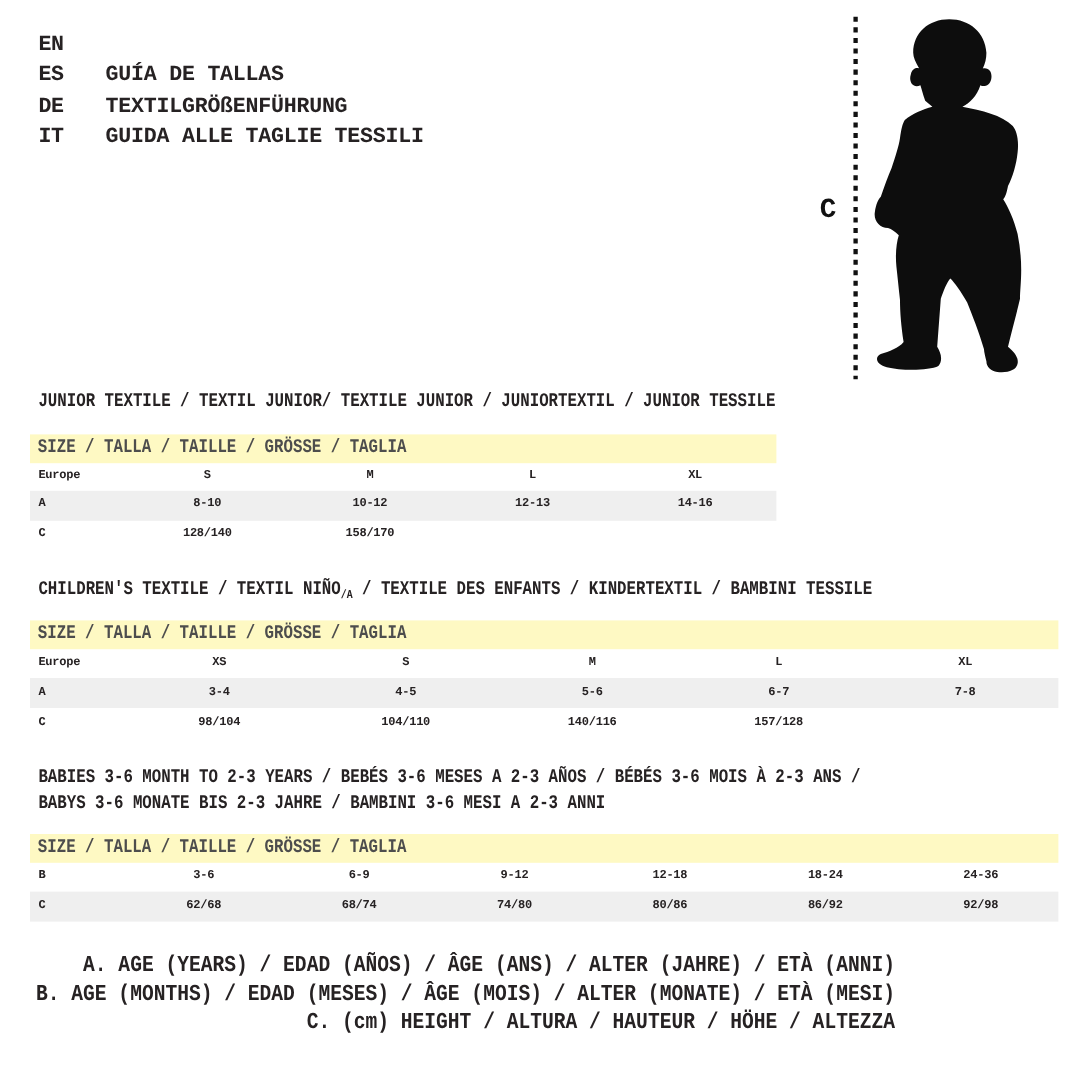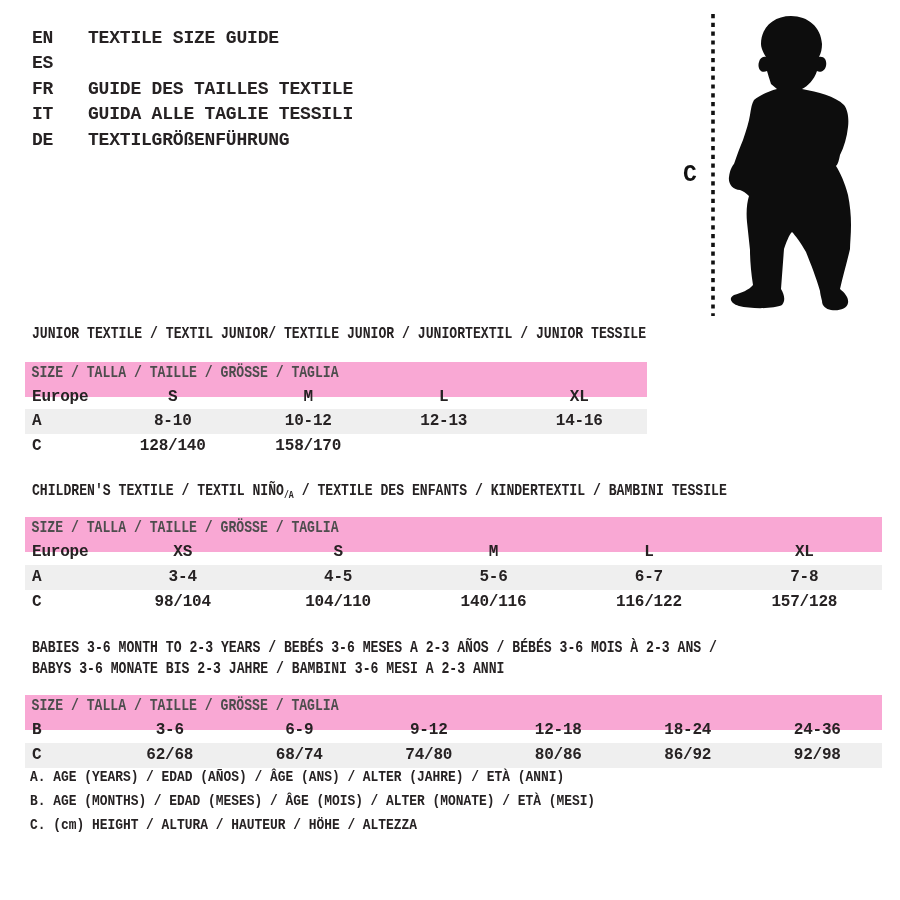--- a/index.html
+++ b/index.html
@@ -14,66 +14,62 @@
   .lang-row{display:grid;grid-template-columns:56px auto;}
 
   
   .title{
     font-size:16px;white-space:nowrap;line-height:17px;
     transform:scaleX(0.82);transform-origin:0 0;
   }
   .subsc{font-size:10px;vertical-align:-3px;letter-spacing:0;}
 
   
-  .size-bar{height:35px;background:#f9a8d4;color:#4d4d4d;overflow:visible;}
+  .size-bar{height:24px;background:#fef9c3;color:#4d4d4d;overflow:visible;}
   .size-bar > span{
     display:inline-block;font-size:16px;line-height:23px;padding-left:8px;
     white-space:nowrap;transform:scaleX(0.82);transform-origin:0 0;
   }
 
   
-  .trow{display:grid;font-size:16px;align-items:center;}
+  .trow{display:grid;font-size:10px;align-items:center;}
   .t1 .trow{height:24.4px;line-height:24.4px;grid-template-columns:80px repeat(4,1fr);}
   .t2 .trow{height:25px;line-height:25px;grid-template-columns:80px repeat(5,1fr);}
   .t3 .trow{height:25px;line-height:25px;grid-template-columns:80px repeat(6,1fr);}
   .tc{text-align:center;letter-spacing:-0.2px;}
   .lbl{text-align:left;padding-left:7px;}
   .alt{background:#efefef;}
 
   
-  .legend{left:30px;top:766px;font-size:15px;line-height:24.2px;}
+  .legend{left:30px;top:792px;font-size:19px;line-height:24.2px;text-align:right;}
   .legend > div{white-space:nowrap;transform:scaleX(0.86);transform-origin:0 0;}
 
   
   .figure{left:650px;top:0;width:250px;height:330px;}
 </style>
 </head>
 <body>
 
 <div id="page">
 
   <div class="abs lang">
     <div class="lang-row">
       <span>EN</span>
-      <span>TEXTILE SIZE GUIDE</span>
     </div>
     <div class="lang-row">
       <span>ES</span>
-    </div>
-    <div class="lang-row">
-      <span>FR</span>
-      <span>GUIDE DES TAILLES TEXTILE</span>
+      <span>GUÍA DE TALLAS</span>
+    </div>
+    <div class="lang-row">
+      <span>DE</span>
+      <span>TEXTILGRÖßENFÜHRUNG</span>
     </div>
     <div class="lang-row">
       <span>IT</span>
       <span>GUIDA ALLE TAGLIE TESSILI</span>
-    </div>
-    <div class="lang-row">
-      <span>DE</span>
-      <span>TEXTILGRÖßENFÜHRUNG</span>
     </div>
   </div>
 
   <svg class="abs figure" viewBox="0 0 250 330">
     <line x1="63" y1="14" x2="63" y2="316" stroke="#111111" stroke-width="3.6" stroke-dasharray="4.2,4.6"></line>
     <text x="40" y="181" font-size="23" font-weight="bold" text-anchor="middle" fill="#111111">C</text>
     <path fill="#0d0d0d" d="
       M141,16
       C158,16 171,27 172,44
       C172,49 171,53 169,57
@@ -169,21 +165,20 @@
       <span class="tc">4-5</span>
       <span class="tc">5-6</span>
       <span class="tc">6-7</span>
       <span class="tc">7-8</span>
     </div>
     <div class="trow">
       <span class="tc lbl">C</span>
       <span class="tc">98/104</span>
       <span class="tc">104/110</span>
       <span class="tc">140/116</span>
-      <span class="tc">116/122</span>
       <span class="tc">157/128</span>
     </div>
   </div>
 
   <div class="abs title" style="left:32px;top:640px;">BABIES 3-6 MONTH TO 2-3 YEARS / BEBÉS 3-6 MESES A 2-3 AÑOS / BÉBÉS 3-6 MOIS À 2-3 ANS /</div>
   <div class="abs title" style="left:32px;top:661px;">BABYS 3-6 MONATE BIS 2-3 JAHRE / BAMBINI 3-6 MESI A 2-3 ANNI</div>
 
   <div class="abs size-bar" style="left:25px;top:695px;width:857px;">
     <span>SIZE / TALLA / TAILLE / GRÖSSE / TAGLIA</span>
   </div>

